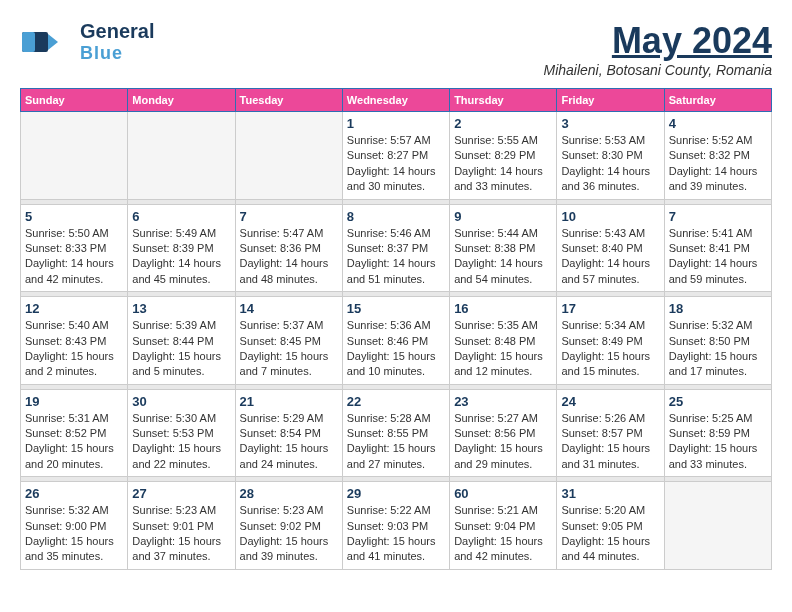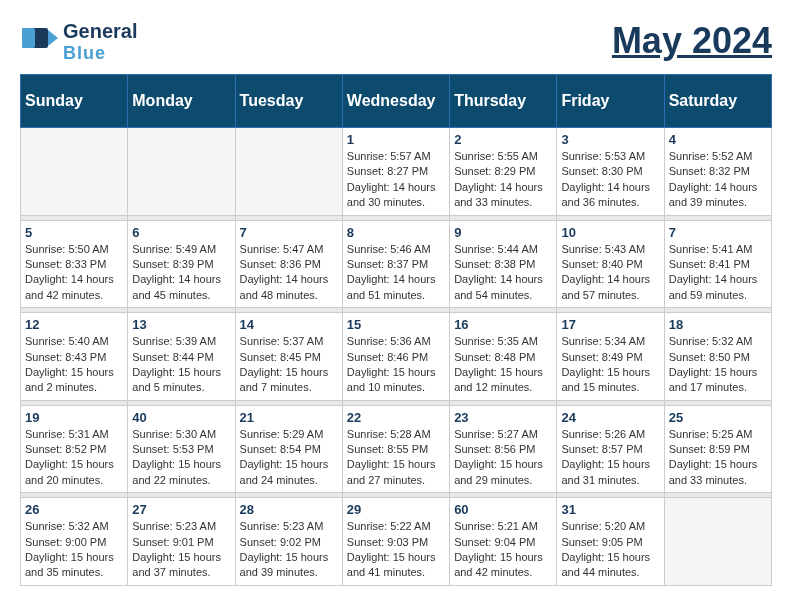--- a/index.html
+++ b/index.html
@@ -34,25 +34,25 @@
       font-size: 14px;
       color: #333;
       font-style: italic;
     }
     .calendar {
       width: 100%;
       border-collapse: collapse;
       font-size: 10px;
     }
     .calendar th {
-      background: #0c4a6e;
+      background: #ec4899;
       color: #fff;
-      padding: 17px 4px;
+      padding: 5px 4px;
       text-align: left;
-      font-size: 16px;
+      font-size: 11px;
       border: 1px solid #2e6db4;
     }
     .calendar td {
       border: 1px solid #ccc;
       vertical-align: top;
       padding: 4px;
       width: calc(100%/7);
       min-height: 80px;
       height: 80px;
       background: #fff;
@@ -71,34 +71,35 @@
       color: #333;
       line-height: 1.4;
       font-size: 11px;
     }
   </style>
 </head>
 <body>
 
 <div class="header">
   <div class="logo">
-    <div style="display:flex;align-items:flex-start;gap:3px;">
+    <div style="display:flex;align-items:flex-end;gap:20px;">
       <svg width="40" height="40" viewBox="0 0 40 40">
         <rect x="2" y="8" width="26" height="20" rx="2" fill="#1a3a5c"></rect>
         <polygon points="28,10 38,18 28,26" fill="#4a9fd4"></polygon>
         <rect x="2" y="8" width="13" height="20" rx="2" fill="#4a9fd4"></rect>
       </svg>
       <div>
         <div style="font-size:20px;font-weight:bold;color:#1a3a5c;"><span style="color:#1a3a5c;">General</span></div>
         <div style="font-size:18px;font-weight:bold;color:#4a9fd4;letter-spacing:1px;">Blue</div>
       </div>
     </div>
   </div>
   <div class="title-area">
     <div class="month-year">May 2024</div>
+    <div class="location">Mihaileni, Botosani County, Romania</div>
   </div>
 </div>
 
 <table class="calendar">
   <thead>
     <tr>
       <th>Sunday</th>
       <th>Monday</th>
       <th>Tuesday</th>
       <th>Wednesday</th>
@@ -272,21 +273,21 @@
       </tr>
       <tr>
         <td>
           <span class="day-num">19</span>
           <div class="cell-info">Sunrise: 5:31 AM
 Sunset: 8:52 PM
 Daylight: 15 hours
 and 20 minutes.</div>
         </td>
         <td>
-          <span class="day-num">40</span>
+          <span class="day-num">30</span>
           <div class="cell-info">Sunrise: 5:30 AM
 Sunset: 5:53 PM
 Daylight: 15 hours
 and 22 minutes.</div>
         </td>
         <td>
           <span class="day-num">21</span>
           <div class="cell-info">Sunrise: 5:29 AM
 Sunset: 8:54 PM
 Daylight: 15 hours

